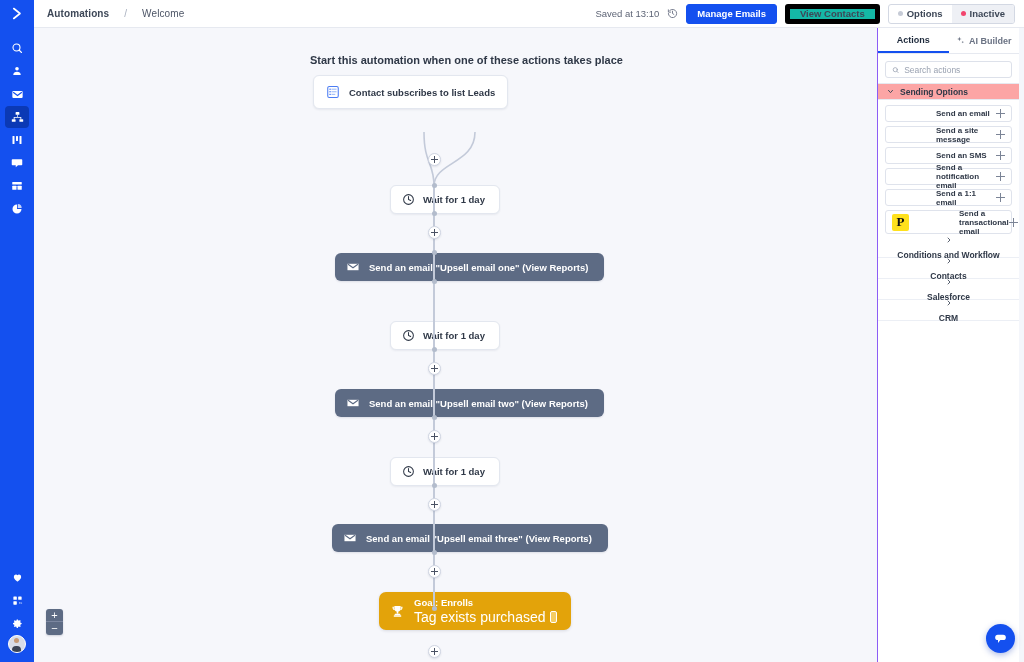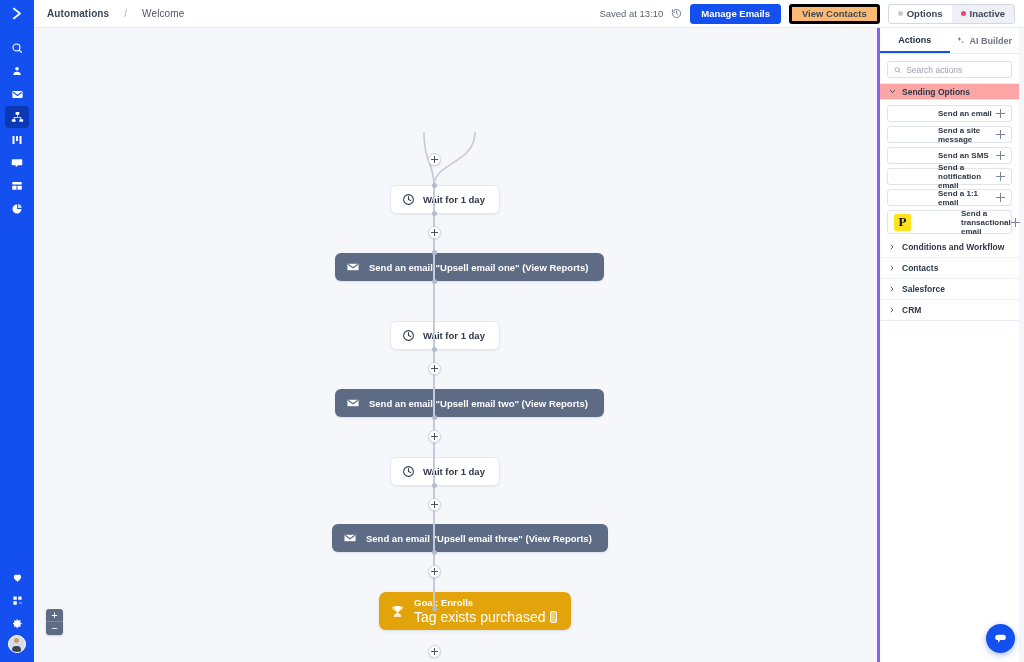--- a/index.html
+++ b/index.html
@@ -35,21 +35,21 @@
   }
   .saved-text { font-size: 9.5px; color: #5d6475; }
   .clock-icon { display: flex; align-items: center; color: #6c7385; }
 
   .btn {
     height: 20px; border-radius: 3px; font-size: 9.5px; font-weight: 700;
     display: flex; align-items: center; justify-content: center;
     padding: 0 10px; cursor: pointer; white-space: nowrap;
   }
   .btn-primary { background: #1450ef; color: #fff; border: 1px solid #1450ef; }
-  .btn-outline { background: #fdba74; color: #3d4757; border: 3px solid #000000; }
+  .btn-outline { background: #14b8a6; color: #3d4757; border: 5px solid #000000; }
 
   .seg {
     display: flex; height: 20px; border: 1px solid #d3d8e3; border-radius: 3px;
     overflow: hidden; background: #fff;
   }
   .seg-item {
     display: flex; align-items: center; gap: 4px; padding: 0 9px;
     font-size: 9.5px; font-weight: 700; color: #3d4757; cursor: pointer;
   }
   .seg-item.on { background: #eef0f5; }
@@ -174,21 +174,21 @@
   .zoomctl div {
     height: 13px; background: #5d6b84; color: #fff;
     display: flex; align-items: center; justify-content: center;
     font-size: 11px; line-height: 1; cursor: pointer; font-weight: 400;
   }
   .zoomctl div:first-child { border-bottom: 1px solid #7c87a0; }
 
   
   .panel {
     position: absolute; top: 28px; left: 877px; width: 142px; height: 634px;
-    background: #ffffff; border-left: 3px solid #8b5cf6;
+    background: #ffffff; border-left: 1px solid #8b5cf6;
   }
   .tabs { display: flex; height: 26px; border-bottom: 1px solid #e6e9f0; }
   .tab {
     flex: 1; display: flex; align-items: center; justify-content: center; gap: 4px;
     font-size: 9px; font-weight: 700; color: #58607199; cursor: pointer;
     color: #6b7384;
   }
   .tab.active { color: #1e2a3c; border-bottom: 2px solid #1450ef; }
 
   .search-wrap { padding: 7px 7px 5px 7px; }
@@ -227,21 +227,21 @@
   .plus-sm::after  { left: 4px; top: 0; width: 1.2px; height: 9px; }
   .pm-logo {
     width: 17px; height: 17px; background: #ffe11c; border-radius: 2px;
     display: flex; align-items: center; justify-content: center;
     font-family: "Liberation Serif", serif; font-weight: 700; font-size: 13px;
     color: #111; margin-right: 6px; flex: 0 0 17px;
   }
   .collapsed-group {
     height: 21px; border-bottom: 1px solid #eceff5;
     display: flex; align-items: center; gap: 7px; padding: 0 9px;
-    font-size: 8.5px; font-weight: 700; color: #2f3847; cursor: pointer;
+    font-size: 8.5px; font-weight: 700; color: #2f3847; cursor: pointer; flex-direction: column;
   }
 
   
   .chat-fab {
     position: absolute; right: 9px; bottom: 9px;
     width: 29px; height: 29px; border-radius: 50%; background: #1450ef;
     display: flex; align-items: center; justify-content: center; cursor: pointer;
     box-shadow: 0 2px 6px rgba(20,60,180,.35); z-index: 20;
   }
   svg { display: block; }
@@ -361,21 +361,30 @@
         <path d="M12 8.2a3.8 3.8 0 1 0 0 7.6 3.8 3.8 0 0 0 0-7.6zm9 5.1v-2.6l-2.4-.5a6.9 6.9 0 0 0-.8-1.9l1.4-2-1.9-1.9-2 1.4a6.9 6.9 0 0 0-1.9-.8L12.9 3h-2.6l-.5 2.4a6.9 6.9 0 0 0-1.9.8l-2-1.4L4 6.7l1.4 2a6.9 6.9 0 0 0-.8 1.9L2.2 11v2.6l2.4.5c.17.67.45 1.3.8 1.9l-1.4 2 1.9 1.9 2-1.4c.6.35 1.23.63 1.9.8l.5 2.4h2.6l.5-2.4c.67-.17 1.3-.45 1.9-.8l2 1.4 1.9-1.9-1.4-2c.35-.6.63-1.23.8-1.9z"></path>
       </svg>
     </div>
     <div class="rail-avatar"></div>
   </div>
   <div class="rail-arrow"></div>
 
   <div class="canvas">
     <div class="flow">
 
-
+      <div class="headline">Start this automation when one of these actions takes place</div>
+
+      <div class="node node-trigger" style="left:279px; top:47px;">
+        <svg width="14" height="14" viewBox="0 0 24 24" fill="none">
+          <rect x="3" y="2.5" width="18" height="19" rx="2.5" stroke="#4b7cf3" stroke-width="1.8"></rect>
+          <path d="M6.2 7.2h2.2M6.2 11.6h2.2M6.2 16h2.2" stroke="#4b7cf3" stroke-width="1.6" stroke-linecap="round"></path>
+          <path d="M10.8 7.2h6.6M10.8 11.6h6.6M10.8 16h4.4" stroke="#8fb0f8" stroke-width="1.6" stroke-linecap="round"></path>
+        </svg>
+        <span>Contact subscribes to list Leads</span>
+      </div>
 
 
       <svg class="branch-svg" width="180" height="60" viewBox="0 0 180 60" fill="none">
         <path d="M60 0 C60 32, 70 30, 70 54" stroke="#c3cad9" stroke-width="1.6"></path>
         <path d="M111 0 C111 32, 70 30, 70 54" stroke="#c3cad9" stroke-width="1.6"></path>
       </svg>
 
       <div class="conn" style="left:399px; top:158px; height:420px;"></div>
 
       <div class="plus" style="left:394px; top:125px;"></div>

